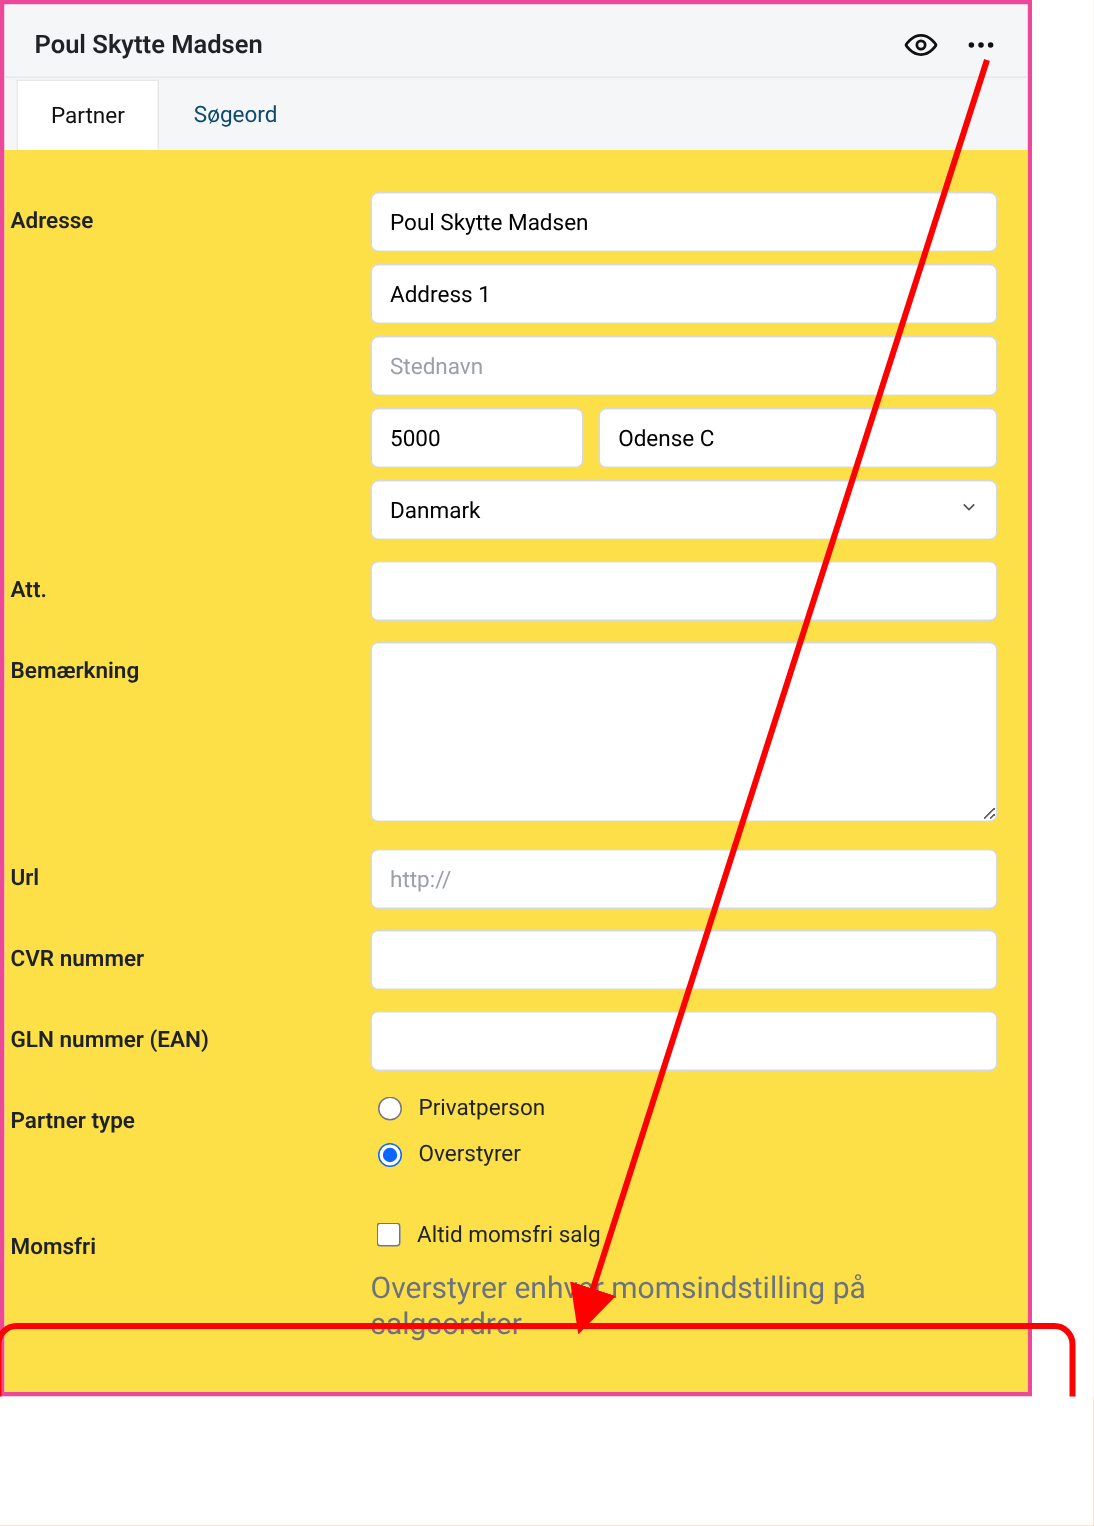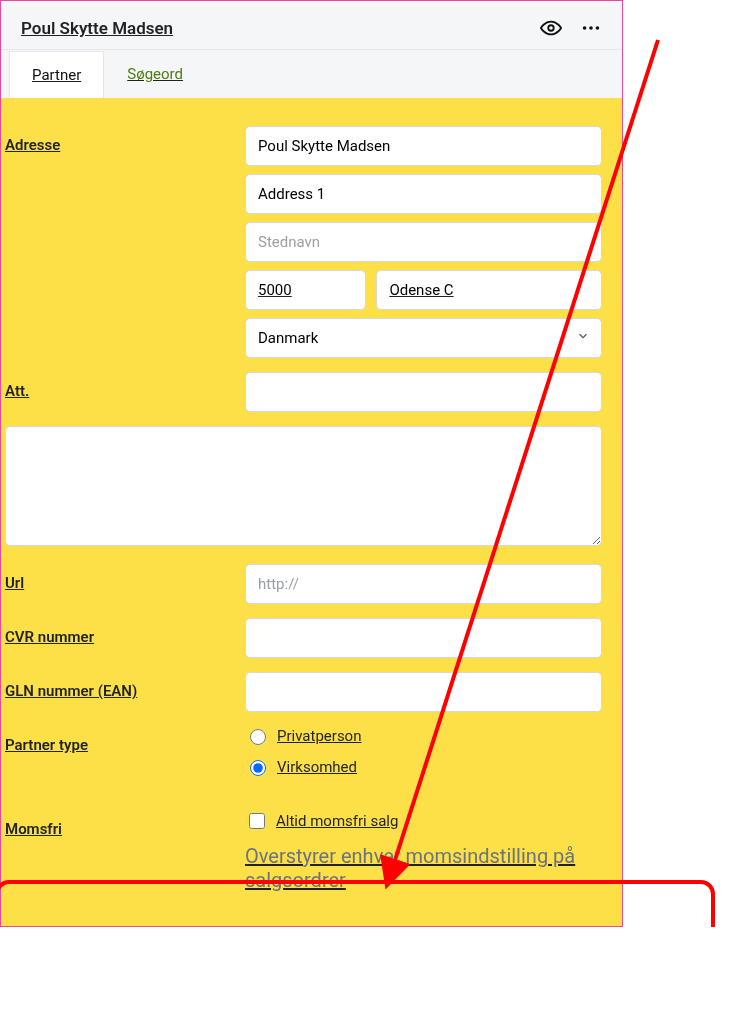--- a/index.html
+++ b/index.html
@@ -1,28 +1,28 @@
 <!DOCTYPE html>
 <html><head>
 <meta charset="utf-8">
 <style>
   * { box-sizing: border-box; }
   html, body { margin: 0; padding: 0; font-family: -apple-system, BlinkMacSystemFont, "Segoe UI", Roboto, Arial, sans-serif; font-size: 15px; color: #1f2328; background: #fff; }
-  .panel { width: 623px; border: 1px solid #ec4899; text-decoration: underline; }
+  .panel { width: 688px; border: 3px solid #ec4899; }
 
   
   .panel-header { display: flex; align-items: center; padding: 16px 20px 10px 20px; background: #f5f6f7; border-bottom: 1px solid #e5e7eb; }
   .panel-title { font-size: 17px; font-weight: 600; flex: 1; }
   .hdr-actions { display: flex; gap: 18px; align-items: center; }
   .hdr-actions svg { display: block; }
   .icon-btn { cursor: pointer; }
 
   
   .tabs { display: flex; background: #f5f6f7; padding-left: 8px; }
-  .tab { padding: 14px 22px; color: #4d7c0f; cursor: pointer; border: 1px solid transparent; }
+  .tab { padding: 14px 22px; color: #0c4a6e; cursor: pointer; border: 1px solid transparent; }
   .tab.active { background: #fff; border: 1px solid #e5e7eb; border-bottom-color: #fff; position: relative; top: 1px; color: #111; }
 
   
   .form { padding: 28px 20px 20px 4px; background: #fde047; position: relative; }
   .row { display: flex; align-items: flex-start; margin-bottom: 14px; }
   .row .label { width: 240px; padding-top: 10px; font-weight: 600; }
   .row .field { flex: 1; }
   .input, .select, .textarea {
     width: 100%; padding: 10px 12px; font-size: 15px; border: 1px solid #d5d9de; border-radius: 5px; background: #fff;
     font-family: inherit;
@@ -102,20 +102,21 @@
       </div>
     </div>
 
     <div class="row">
       <div class="label">Att.</div>
       <div class="field"><input class="input" style=""></div>
     </div>
 
 
     <div class="row">
+      <div class="label">Bemærkning</div>
       <div class="field"><textarea class="textarea" style=""></textarea></div>
     </div>
 
     <div class="row">
       <div class="label">Url</div>
       <div class="field"><input class="input" placeholder="http://" style=""></div>
     </div>
 
     <div class="row">
       <div class="label">CVR nummer</div>
@@ -129,21 +130,21 @@
 
     <div class="row">
       <div class="label">Partner type</div>
       <div class="field">
         <label class="radio-line">
           <input type="radio" name="ptype" style="">
           <span>Privatperson</span>
         </label>
         <label class="radio-line">
           <input type="radio" name="ptype" checked="" style="">
-          <span>Virksomhed</span>
+          <span>Overstyrer</span>
         </label>
       </div>
     </div>
 
     <div class="row" style="margin-top:22px;">
       <div class="label">Momsfri</div>
       <div class="field">
         <label class="check-line">
           <input type="checkbox" style="">
           <span>Altid momsfri salg</span>

